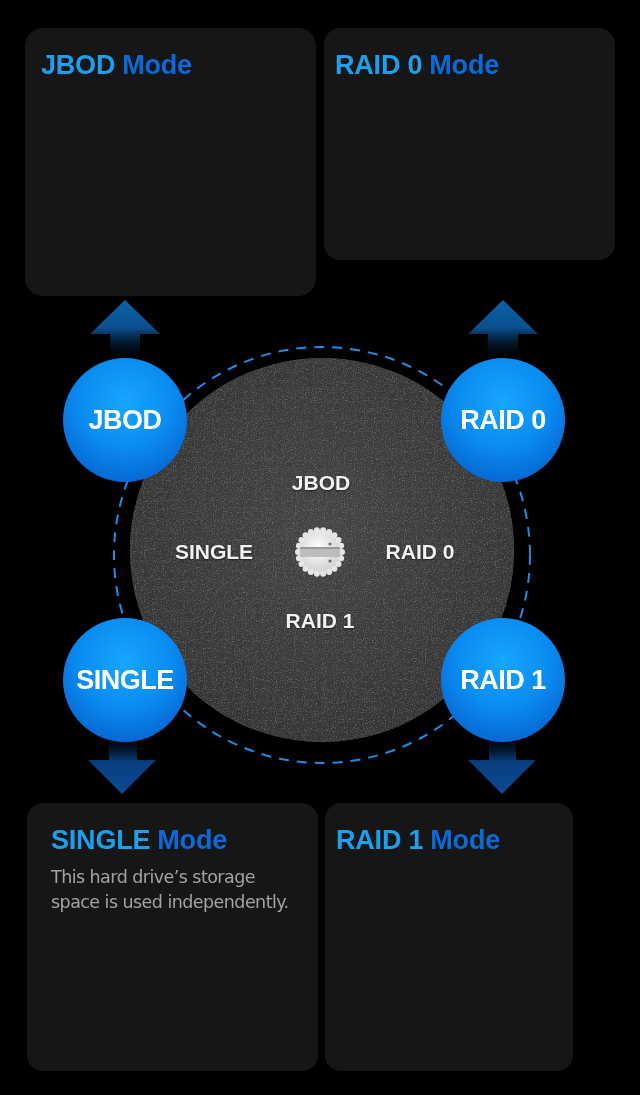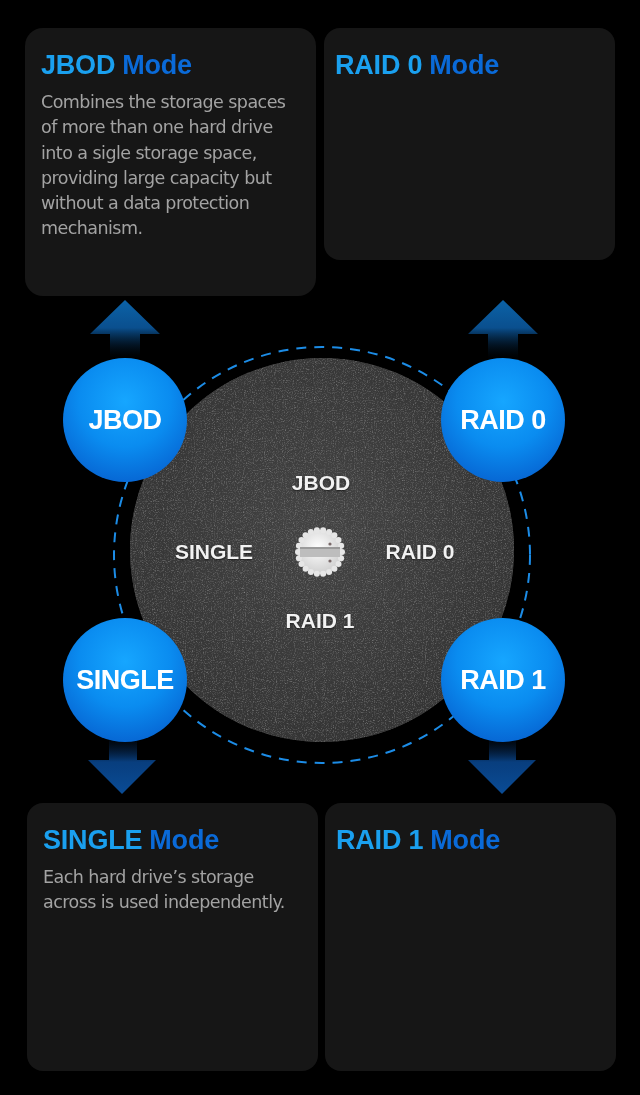--- a/index.html
+++ b/index.html
@@ -4,34 +4,33 @@
 <style>
   html, body { margin:0; padding:0; background:#000; }
   body { width:640px; height:1095px; position:relative; overflow:hidden; font-family:"Liberation Sans", sans-serif; }
   .card { position:absolute; background:#161616; border-radius:16px; box-sizing:border-box; padding:18px 16px 0 16px; }
   .card h2 { margin:0; font-size:27px; font-weight:bold; line-height:38px; letter-spacing:-0.2px; }
   .card h2 .k { color:#1aa0ef; }
   .card h2 .m { color:#0a6ad8; margin-left:7px; }
   .card p { margin:6px 0 0 0; color:#a3a3a3; font-size:17.5px; line-height:25.3px; font-family:"DejaVu Sans", sans-serif; letter-spacing:-0.55px; }
   #card-jbod { left:25px; top:28px; width:291px; height:268px;border-radius:18px; }
   #card-raid0 { left:324px; top:28px; width:291px; height:232px; padding-left:11px; }
-  #card-single { left:27px; top:803px; width:291px; height:268px; padding-left:16px; }
-  #card-raid1 { left:325px; top:803px; width:291px; height:268px; padding-left:11px; }
+  #card-single { left:27px; top:803px; width:291px; height:268px; padding-left:24px; }
+  #card-raid1 { left:325px; top:803px; width:248px; height:268px; padding-left:11px; }
   #diagram { position:absolute; left:0; top:296px; width:640px; height:507px; }
   .disc-label { position:absolute; color:#f2f2f2; font-weight:bold; font-size:21px; transform:translate(-50%,-50%); white-space:nowrap; text-shadow:0 1px 2px rgba(0,0,0,0.6); }
   .bubble { position:absolute; width:124px; height:124px; border-radius:50%;
     background:radial-gradient(circle at 50% 35%, #16a6ff 0%, #0a8cf0 45%, #0552c4 100%);
     display:flex; align-items:center; justify-content:center; color:#fff; font-weight:bold; font-size:27px; letter-spacing:-0.5px; transform:translate(-50%,-50%); }
 </style>
 </head>
 <body>
 
 <div class="card" id="card-jbod">
   <h2><span class="k">JBOD</span><span class="m">Mode</span></h2>
-  <p>Combines the storage spaces of more than one hard drive into a sigle storage space, providing large capacity but without a data protection mechanism.</p>
 </div>
 
 <div class="card" id="card-raid0">
   <h2><span class="k">RAID 0</span><span class="m">Mode</span></h2>
 </div>
 
 <div id="diagram">
   <svg width="640" height="507" viewBox="0 0 640 507" style="position:absolute;left:0;top:0;">
     <defs>
       <linearGradient id="arrowUp" x1="0" y1="1" x2="0" y2="0">
@@ -121,18 +120,18 @@
   <div class="bubble" style="left:125px; top:384px;">
       <span>SINGLE</span>
     </div>
   <div class="bubble" style="left:503px; top:384px;">
       <span>RAID 1</span>
     </div>
 </div>
 
 <div class="card" id="card-single">
   <h2><span class="k">SINGLE</span><span class="m">Mode</span></h2>
-  <p>Each hard drive’s storage across is used independently.</p>
+  <p>This hard drive’s storage space is used independently.</p>
 </div>
 
 <div class="card" id="card-raid1">
   <h2><span class="k">RAID 1</span><span class="m">Mode</span></h2>
 </div>
 
 </body></html>

